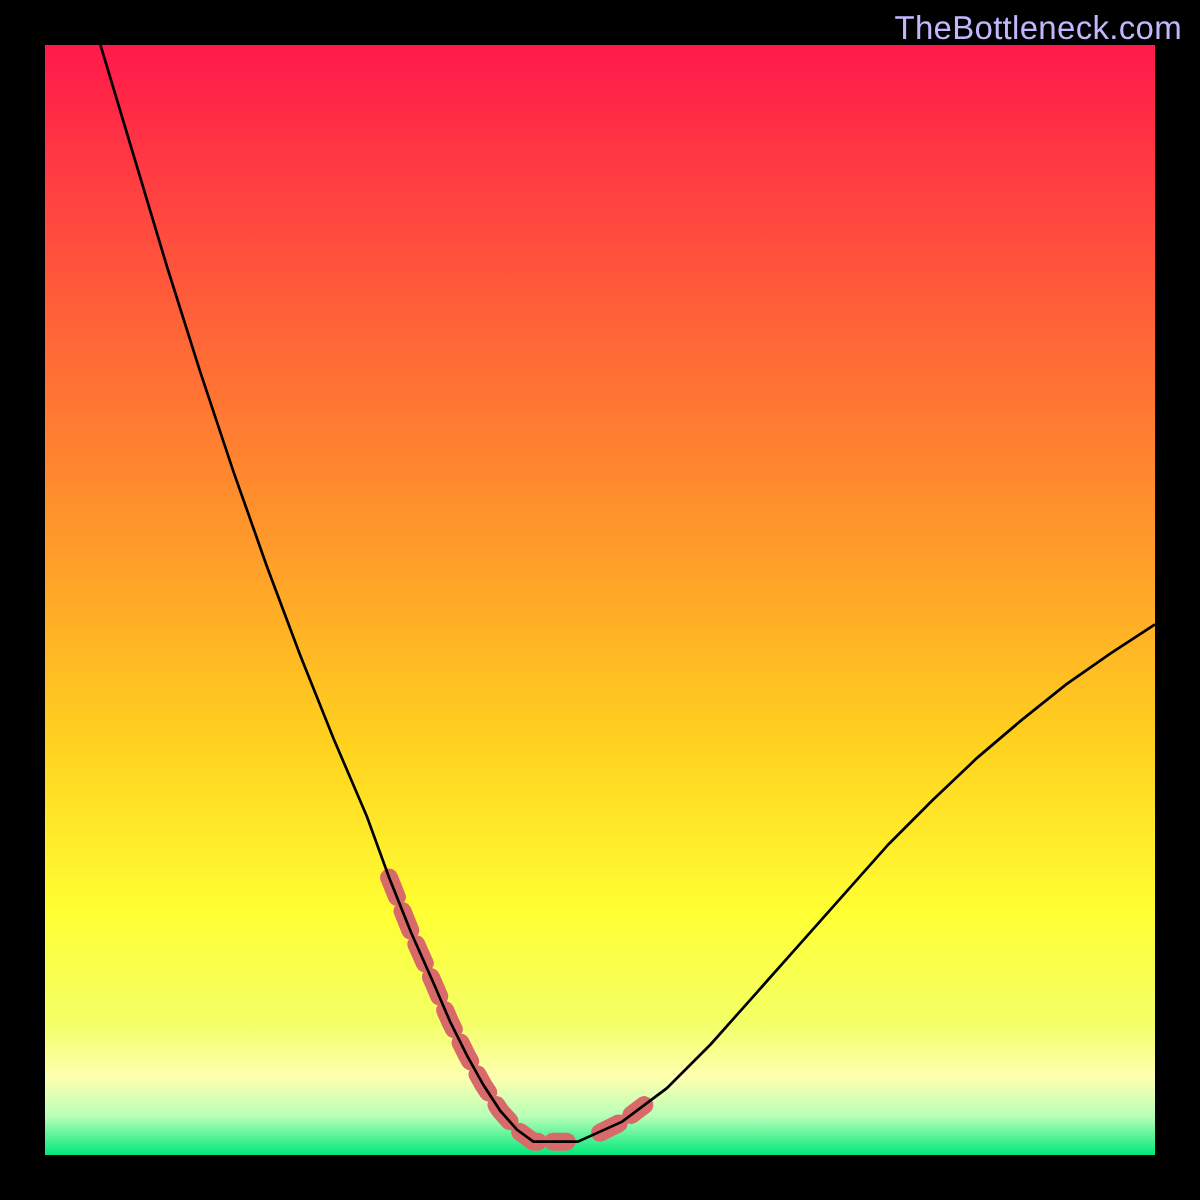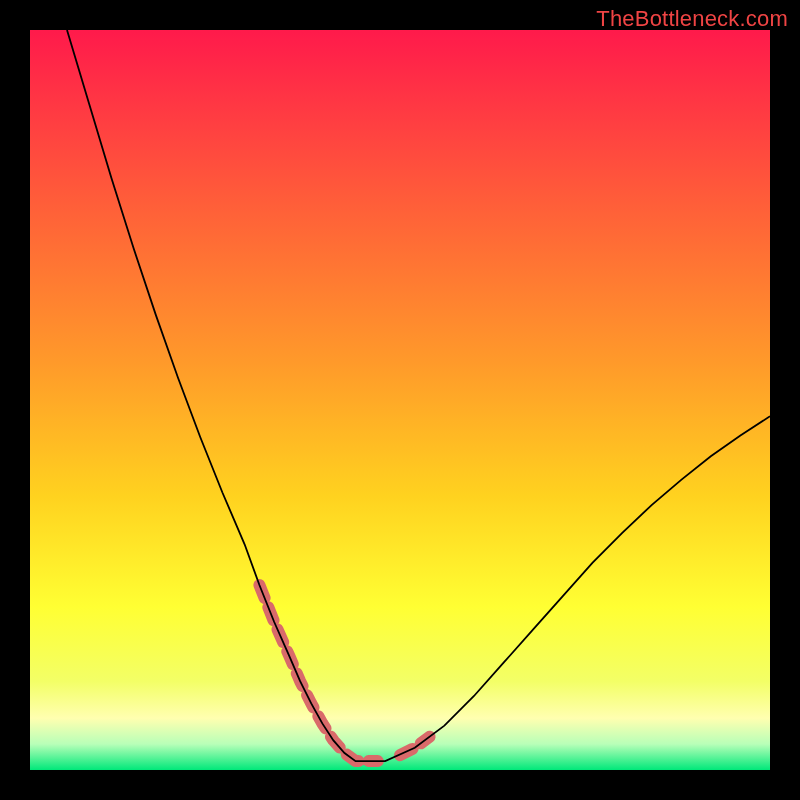--- a/index.html
+++ b/index.html
@@ -14,21 +14,21 @@
   .frame {
     position: relative;
     width: 800px;
     height: 800px;
     background: #000;
   }
   .watermark {
     position: absolute;
     top: 6px;
     right: 12px;
-    color: #ef4444;
+    color: #c4b5fd;
     font-size: 22px;
     font-weight: 500;
     letter-spacing: 0.2px;
     z-index: 10;
   }
   .plot-area {
     position: absolute;
     left: 30px;
     top: 30px;
     width: 740px;

